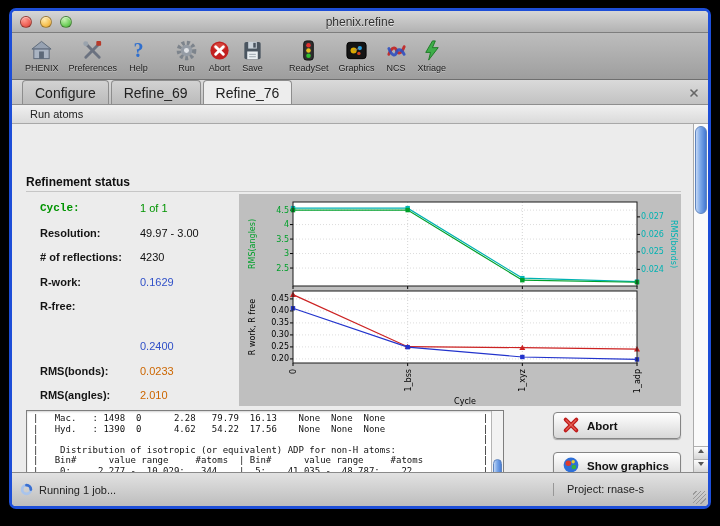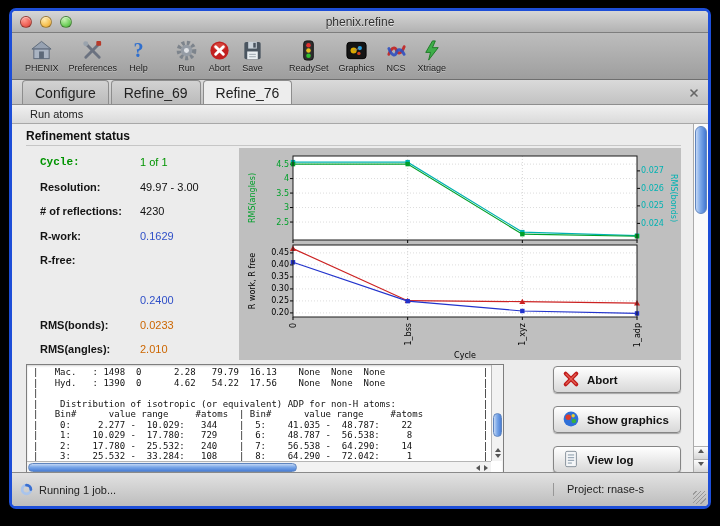--- a/index.html
+++ b/index.html
@@ -33,21 +33,21 @@
   .tab { font-size:14px; color:#222; padding:4px 12px 3px; border:1px solid #8d8d8d; border-bottom:none;
     border-radius:4px 4px 0 0; background:linear-gradient(#d2d2d2,#bbbbbb); margin-right:2px; white-space:nowrap; }
   .tab.active { background:#ededed; }
   .tab-close { position:absolute; right:8px; top:5px; width:12px; height:12px; }
   
   .main { flex:1; position:relative; display:flex; flex-direction:column; min-height:0; background:#ececec; }
   .runstatus { height:19px; flex:none; background:linear-gradient(#f0f0f0,#dadada);
     border-bottom:1px solid #a8a8a8; font-size:11px; color:#222; padding:3px 0 0 18px; }
   .content { flex:1; min-height:0; margin-right:15px; padding:2px 12px 0 14px; overflow:hidden; }
   .section-h { font-size:12px; font-weight:bold; color:#101010; border-bottom:1px solid #c6c6c6;
-    padding:3px 0 2px; margin-bottom:2px; }
+    padding:3px 0 2px; margin-bottom:2px;margin-top:46px; }
   .refine-row { display:flex; align-items:flex-start; margin:2px 0 2px; height:214px; }
   .stats { width:212px; padding:8px 0 0 14px; }
   .stat-row { display:flex; margin-bottom:12.5px; font-size:11px; }
   .stat-label { font-weight:bold; width:100px; color:#141414; white-space:nowrap; }
   .stat-value { white-space:nowrap; }
   .chart-panel { width:442px; height:212px; margin-left:auto; background:#bfbfbf; }
   .chart-panel svg { display:block; font-family:"DejaVu Sans",sans-serif; }
   
   .log-row { display:flex; align-items:flex-start; margin-top:2px;gap:37px; }
   .logbox { flex:1; height:110px; border:1px solid #7e7e7e; background:#fff; position:relative;

